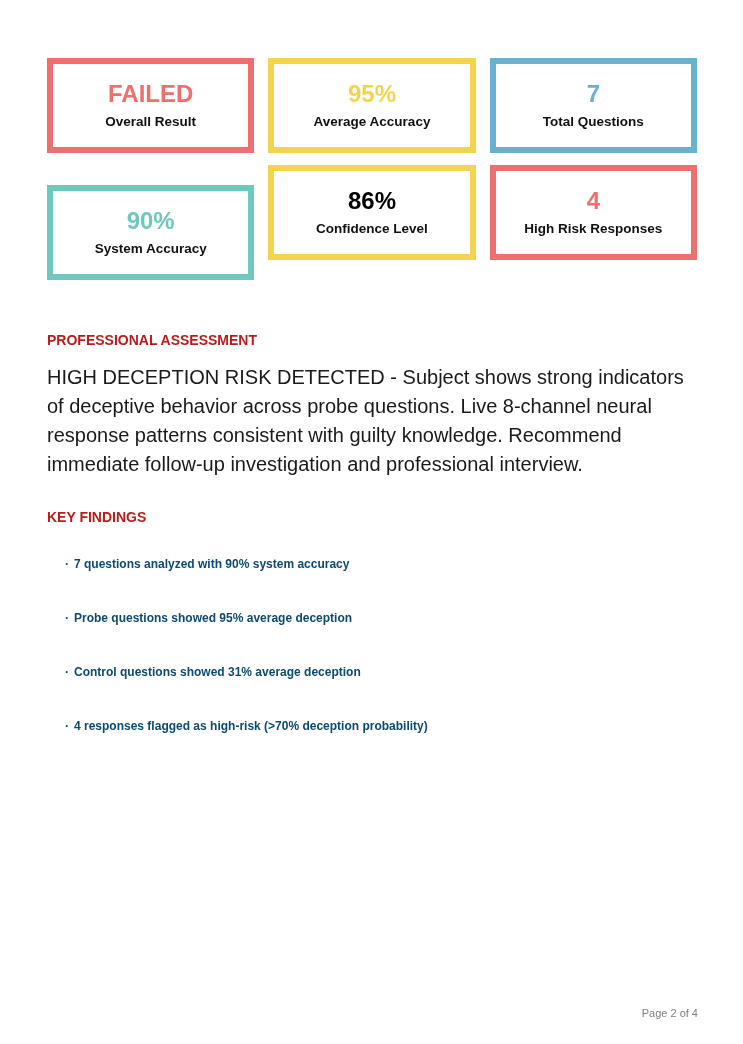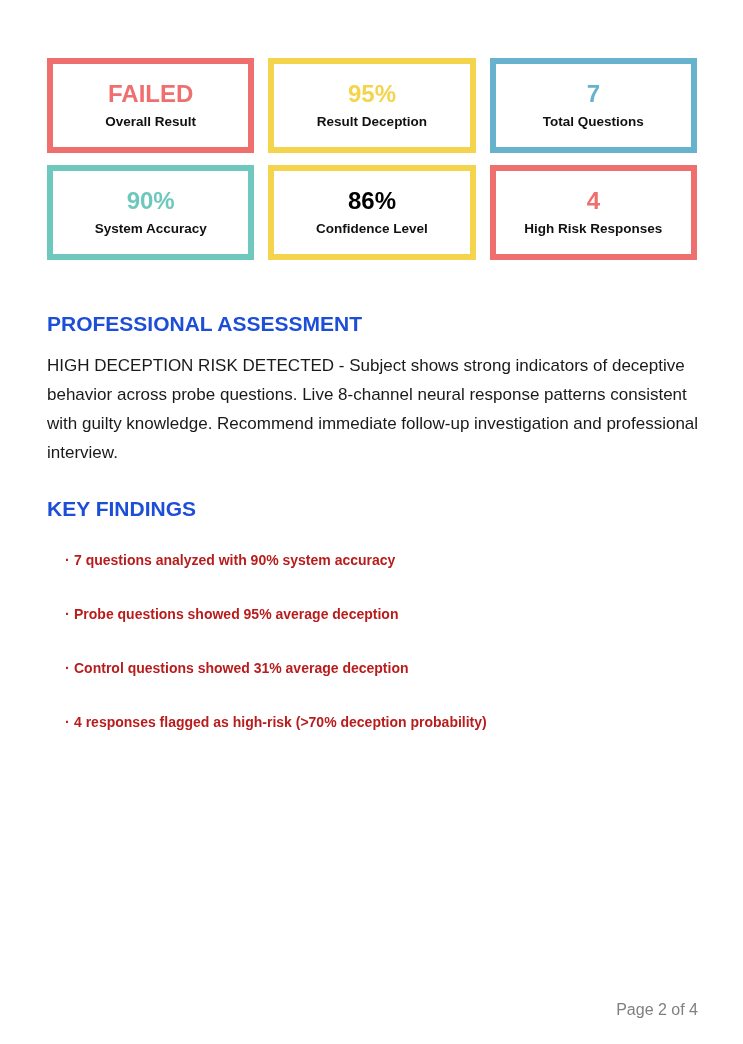--- a/index.html
+++ b/index.html
@@ -48,85 +48,85 @@
     font-weight: bold;
     line-height: 1;
   }
   .card-label {
     font-size: 13.5px;
     font-weight: bold;
     color: #111;
     line-height: 1;
   }
   .section-heading {
-    font-size: 21px;
+    font-size: 14px;
     font-weight: bold;
-    color: #1d4ed8;
+    color: #b91c1c;
   }
   .assessment-section { margin-top: 52px; }
   .assessment-body {
     margin-top: 15px;
-    font-size: 17px;
+    font-size: 20px;
     line-height: 29px;
     color: #1a1a1a;
     width: 655px;
     font-weight: normal;
   }
   .findings-section { margin-top: 30px; }
   .findings-list {
     list-style: none;
     margin-top: 10px;
   }
   .findings-list li {
-    font-size: 14px;
+    font-size: 12px;
     font-weight: bold;
     line-height: 29px;
     padding-left: 27px;
     position: relative;
-    color: #b91c1c;
+    color: #0c4a6e;
     margin-top: 25px;
   }
   .findings-list li::before {
     content: "\00B7";
     position: absolute;
     left: 18px;
     font-weight: bold;
   }
   .page-footer {
     position: absolute;
     right: 45px;
     bottom: 25px;
-    font-size: 16px;
+    font-size: 11px;
     color: #808080;
   }
 </style>
 </head>
 <body>
 
 <div class="page">
 
 
   <div class="cards">
 
     <div class="card" style="border-color: rgb(239, 111, 111);">
       <div class="card-value" style="color: rgb(239, 111, 111);">FAILED</div>
       <div class="card-label">Overall Result</div>
     </div>
 
     <div class="card" style="border-color: rgb(245, 212, 77);">
       <div class="card-value" style="color: rgb(245, 212, 77);">95%</div>
-      <div class="card-label">Result Deception</div>
+      <div class="card-label">Average Accuracy</div>
     </div>
 
     <div class="card" style="border-color: rgb(103, 178, 205);">
       <div class="card-value" style="color: rgb(103, 178, 205);">7</div>
       <div class="card-label">Total Questions</div>
     </div>
 
-    <div class="card" style="border-color: rgb(111, 200, 190);">
+    <div class="card" style="border-color: rgb(111, 200, 190); margin-top: 20px;">
       <div class="card-value" style="color: rgb(111, 200, 190);">90%</div>
       <div class="card-label">System Accuracy</div>
     </div>
 
     <div class="card" style="border-color: rgb(245, 212, 77);">
       <div class="card-value" style="color: #000000;">86%</div>
       <div class="card-label">Confidence Level</div>
     </div>
 
     <div class="card" style="border-color: rgb(239, 111, 111);">

